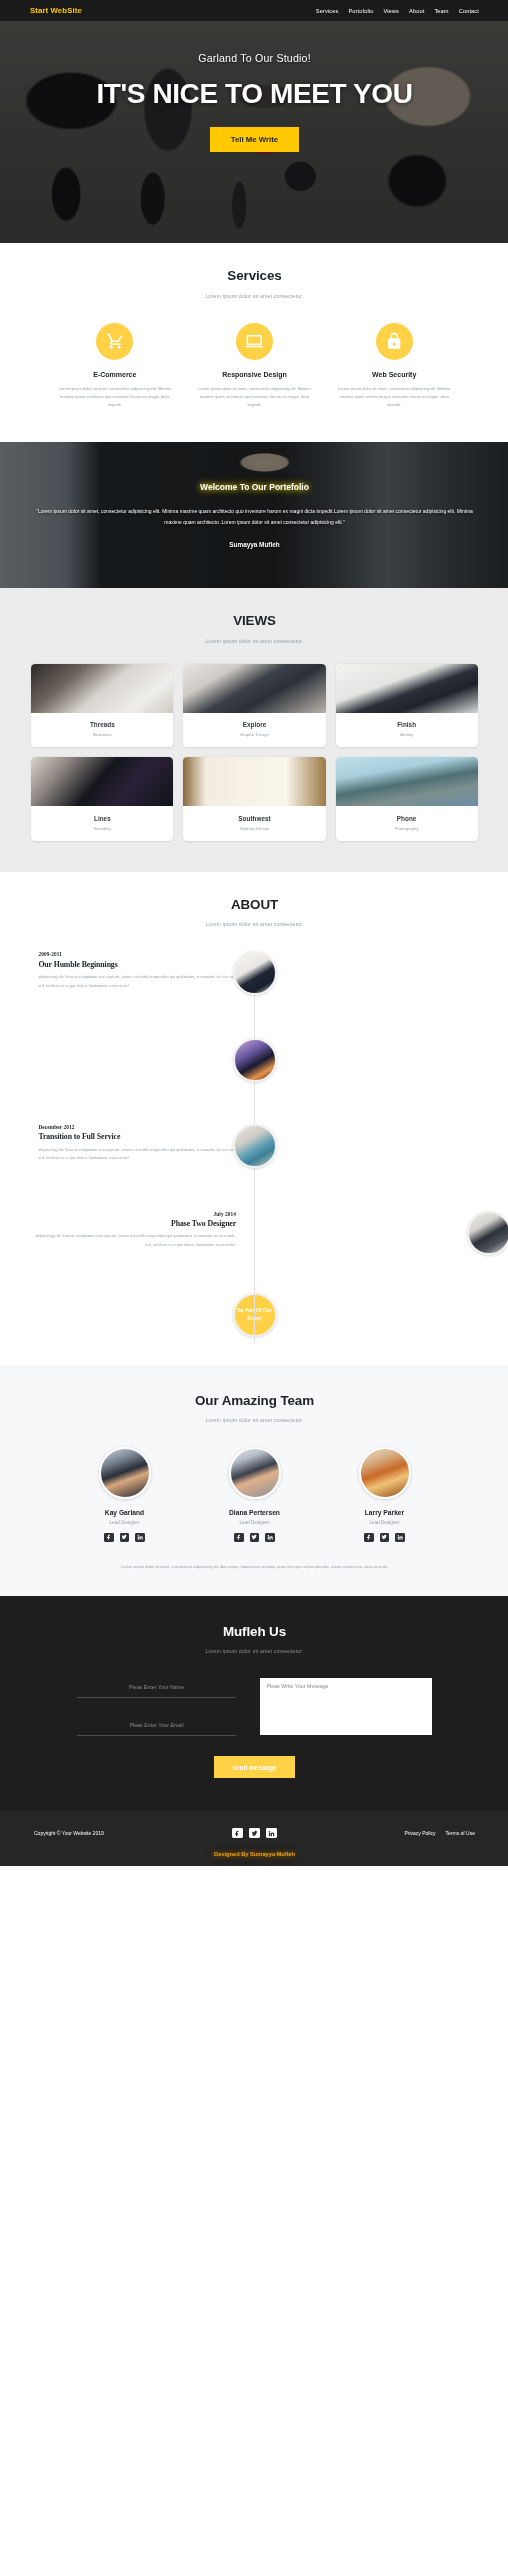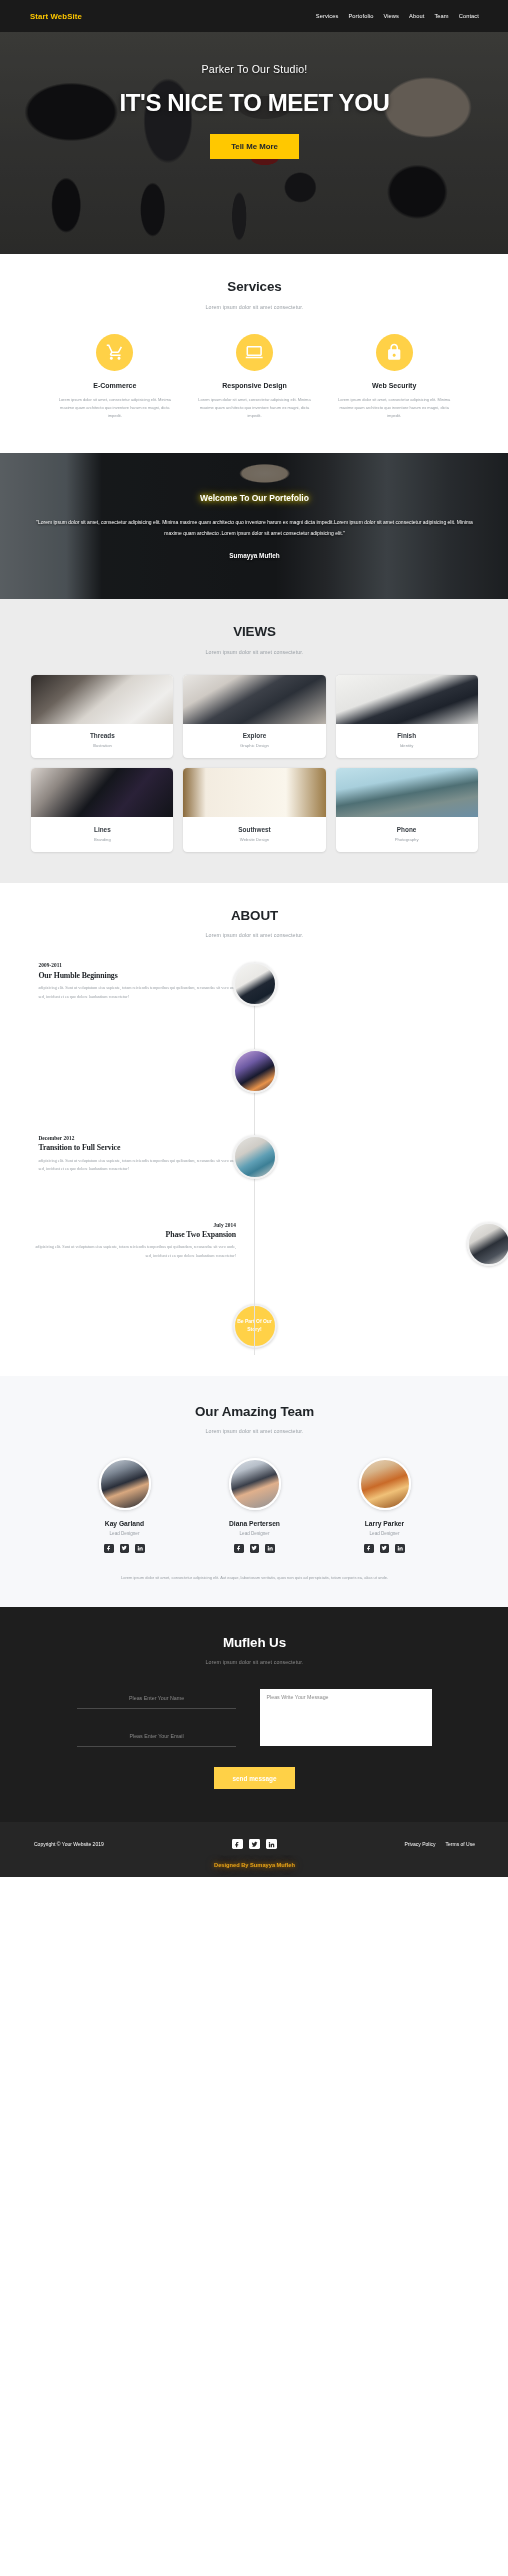--- a/index.html
+++ b/index.html
@@ -10,21 +10,21 @@
     color: #212529;
     -webkit-font-smoothing: antialiased;
   }
 
   
   .navbar {
     height: 21px;
     background: #1a1a1a;
     display: flex;
     align-items: center;
-    padding: 16px 30px;
+    padding: 5px 30px;
     position: relative;
     z-index: 20;
   }
   .brand {
     color: #ffc800;
     font-weight: bold;
     font-size: 7.8px;
     letter-spacing: 0.1px;
   }
   .nav-links {
@@ -78,21 +78,21 @@
     position: relative;
     color: #ffffff;
     font-size: 10.6px;
     letter-spacing: 0.2px;
     text-shadow: 0 0.7px 2.1px rgba(0,0,0,.6);
     z-index: 2;
   }
   .hero-title {
     position: relative;
     color: #ffffff;
-    font-size: 24px;
+    font-size: 28px;
     font-weight: bold;
     letter-spacing: -0.4px;
     margin-top: 14px;
     text-shadow: 0 1.4px 4.2px rgba(0,0,0,.55);
     z-index: 2;
   }
   .btn-hero {
     position: relative;
     z-index: 2;
     margin-top: 17px;
@@ -539,23 +539,23 @@
     <a href="#">Portofolio</a>
     <a href="#">Views</a>
     <a href="#">About</a>
     <a href="#">Team</a>
     <a href="#">Contact</a>
   </div>
 </nav>
 
 <header class="hero">
   <div class="hero-bg"></div>
-  <div class="hero-sub">Parker To Our Studio!</div>
+  <div class="hero-sub">Garland To Our Studio!</div>
   <div class="hero-title">IT'S NICE TO MEET YOU</div>
-  <button class="btn-hero">Tell Me More</button>
+  <button class="btn-hero">Tell Me Write</button>
 </header>
 
 <section class="section services">
   <h2 class="sec-title">Services</h2>
   <p class="sec-sub">Lorem ipsum dolor sit amet consectetur.</p>
   <div class="svc-row">
 
     <div class="svc">
       <div class="svc-circle">
         <svg viewBox="0 0 24 24">
@@ -663,21 +663,21 @@
       <div class="tl-side">
         <div class="tl-date">December 2012</div>
         <div class="tl-head">Transition to Full Service</div>
         <div class="tl-body">adipisicing elit. Sunt ut voluptatum eius sapiente, totam reiciendis temporibus qui quibusdam, recusandae sit vero unde, sed, incidunt et ea quo dolore laudantium consectetur!</div>
       </div>
     </div>
 
     <div class="tl-item left">
       <div class="tl-side">
         <div class="tl-date">July 2014</div>
-        <div class="tl-head">Phase Two Expansion</div>
+        <div class="tl-head">Phase Two Designer</div>
         <div class="tl-body">adipisicing elit. Sunt ut voluptatum eius sapiente, totam reiciendis temporibus qui quibusdam, recusandae sit vero unde, sed, incidunt et ea quo dolore laudantium consectetur!</div>
       </div>
       <div class="tl-dot-wrap">
         <div class="tl-dot d4"></div>
       </div>
     </div>
 
     <div class="tl-final">
       <div class="tl-final-circle">Be Part Of Our Story!</div>
     </div>

